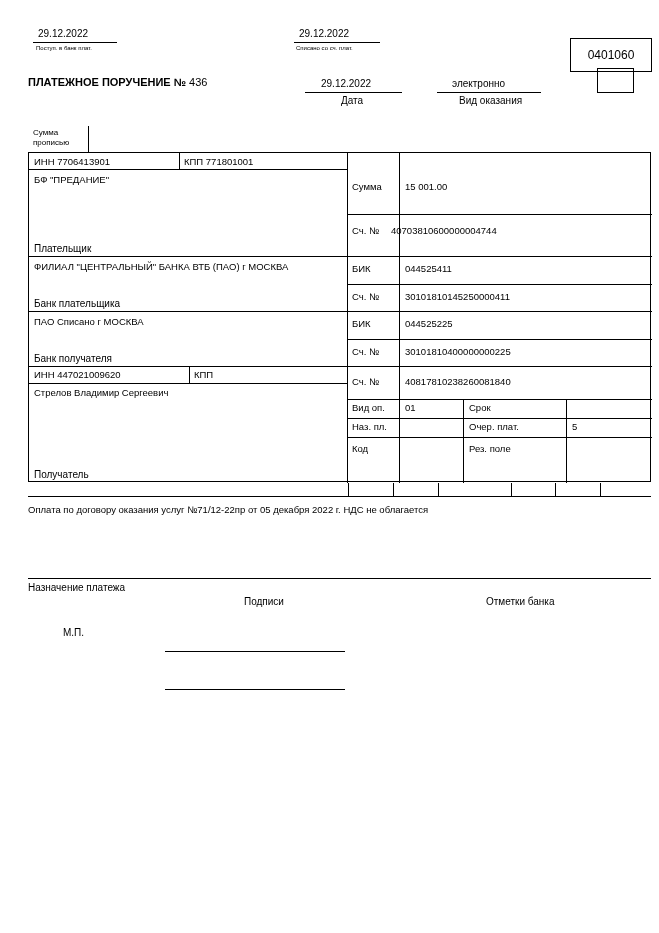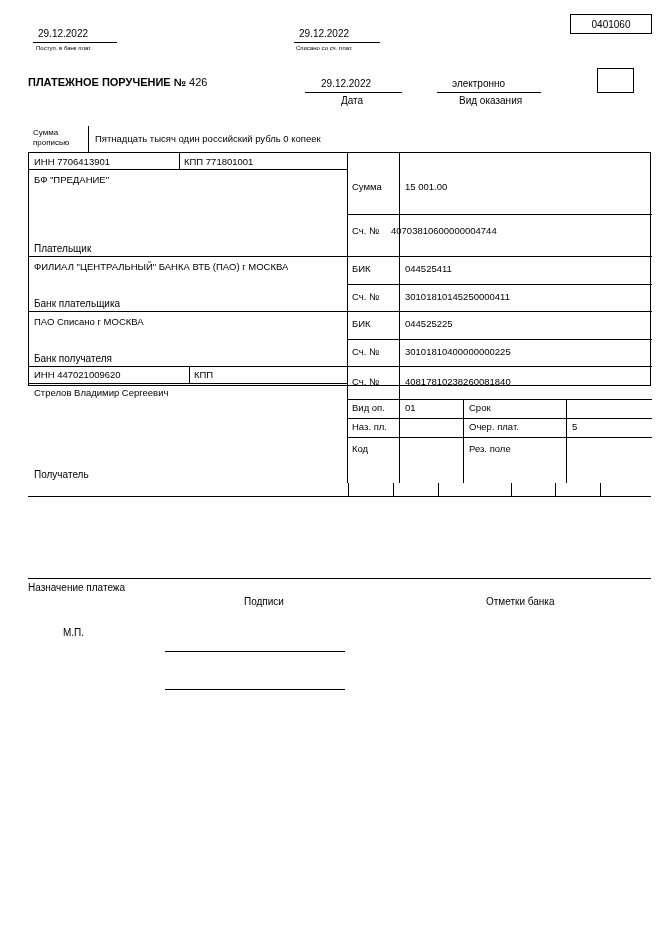--- a/index.html
+++ b/index.html
@@ -10,21 +10,21 @@
   .t{position:absolute;font-size:10px;line-height:11px;white-space:nowrap;}
   .t9{font-size:9.5px;}
   .small{font-size:6px;line-height:7px;}
   .b{font-weight:bold;}
   .hl{position:absolute;height:0;border-top:1px solid #000;}
   .vl{position:absolute;width:0;border-left:1px solid #000;}
   .box{position:absolute;border:1px solid #000;box-sizing:border-box;}
   .center{display:flex;align-items:center;justify-content:center;}
   .title{font-size:11px;}
   
-  .table{position:absolute;left:28px;top:152px;width:623px;height:234px;border:1px solid #000;box-sizing:border-box;}
+  .table{position:absolute;left:28px;top:152px;width:623px;height:330px;border:1px solid #000;box-sizing:border-box;}
   .table .t{position:absolute;}
   
   .strip{position:absolute;left:28px;top:483px;width:623px;height:14px;border-bottom:1px solid #000;box-sizing:border-box;}
   .strip .vl{top:0;height:14px;}
   
   .stamp{
     position:absolute;left:438px;top:613px;width:170px;height:88px;
     border:1px solid #7ba7dd;box-sizing:border-box;color:#3d6ebf;
     padding:5px 6px;font-size:7px;line-height:9px;
   }
@@ -38,44 +38,43 @@
 <div class="page">
 
   <div class="t" style="left:38px;top:28px">29.12.2022</div>
   <div class="hl" style="left:33px;top:42px;width:84px"></div>
   <div class="t small" style="left:36px;top:45px">Поступ. в банк плат.</div>
 
   <div class="t" style="left:299px;top:28px">29.12.2022</div>
   <div class="hl" style="left:294px;top:42px;width:86px"></div>
   <div class="t small" style="left:296px;top:45px">Списано со сч. плат.</div>
 
-  <div class="box center" style="left:570px;top:14px;width:82px;height:20px;font-size:10px">
+  <div class="box center" style="left:570px;top:38px;width:82px;height:34px;font-size:12px">
     <span>0401060</span>
   </div>
 
   <div class="t title" style="left:28px;top:77px">
     <span class="b">ПЛАТЕЖНОЕ ПОРУЧЕНИЕ №</span>
-    <span>426</span>
+    <span>436</span>
   </div>
   <div class="t" style="left:321px;top:78px">29.12.2022</div>
   <div class="hl" style="left:305px;top:92px;width:97px"></div>
   <div class="t" style="left:341px;top:95px">Дата</div>
 
   <div class="t" style="left:452px;top:78px">электронно</div>
   <div class="hl" style="left:437px;top:92px;width:104px"></div>
   <div class="t" style="left:459px;top:95px">Вид оказания</div>
 
   <div class="box" style="left:597px;top:68px;width:37px;height:25px"></div>
 
   <div class="t" style="left:33px;top:128px;font-size:8px;line-height:10px">
     <div>Сумма</div>
     <div>прописью</div>
   </div>
   <div class="vl" style="left:88px;top:126px;height:26px"></div>
-  <div class="t t9" style="left:95px;top:133px">Пятнадцать тысяч один российский рубль 0 копеек</div>
 
   <div class="table">
 
     <div class="vl" style="left:150px;top:0;height:16px"></div>
     <div class="vl" style="left:318px;top:0;height:330px"></div>
     <div class="vl" style="left:370px;top:0;height:330px"></div>
     <div class="vl" style="left:434px;top:246px;height:84px"></div>
     <div class="vl" style="left:537px;top:246px;height:84px"></div>
     <div class="vl" style="left:160px;top:213px;height:17px"></div>
 
@@ -133,20 +132,21 @@
 
   <div class="strip">
     <div class="vl" style="left:320px"></div>
     <div class="vl" style="left:365px"></div>
     <div class="vl" style="left:410px"></div>
     <div class="vl" style="left:483px"></div>
     <div class="vl" style="left:527px"></div>
     <div class="vl" style="left:572px"></div>
   </div>
 
+  <div class="t t9" style="left:28px;top:504px">Оплата по договору оказания услуг №71/12-22пр от 05 декабря 2022 г. НДС не облагается</div>
   <div class="hl" style="left:28px;top:578px;width:623px"></div>
   <div class="t" style="left:28px;top:582px">Назначение платежа</div>
 
   <div class="t" style="left:244px;top:596px">Подписи</div>
   <div class="t" style="left:486px;top:596px">Отметки банка</div>
   <div class="t" style="left:63px;top:627px">М.П.</div>
 
   <div class="sigline" style="left:165px;top:651px;width:180px"></div>
   <div class="sigline" style="left:165px;top:689px;width:180px"></div>
 

